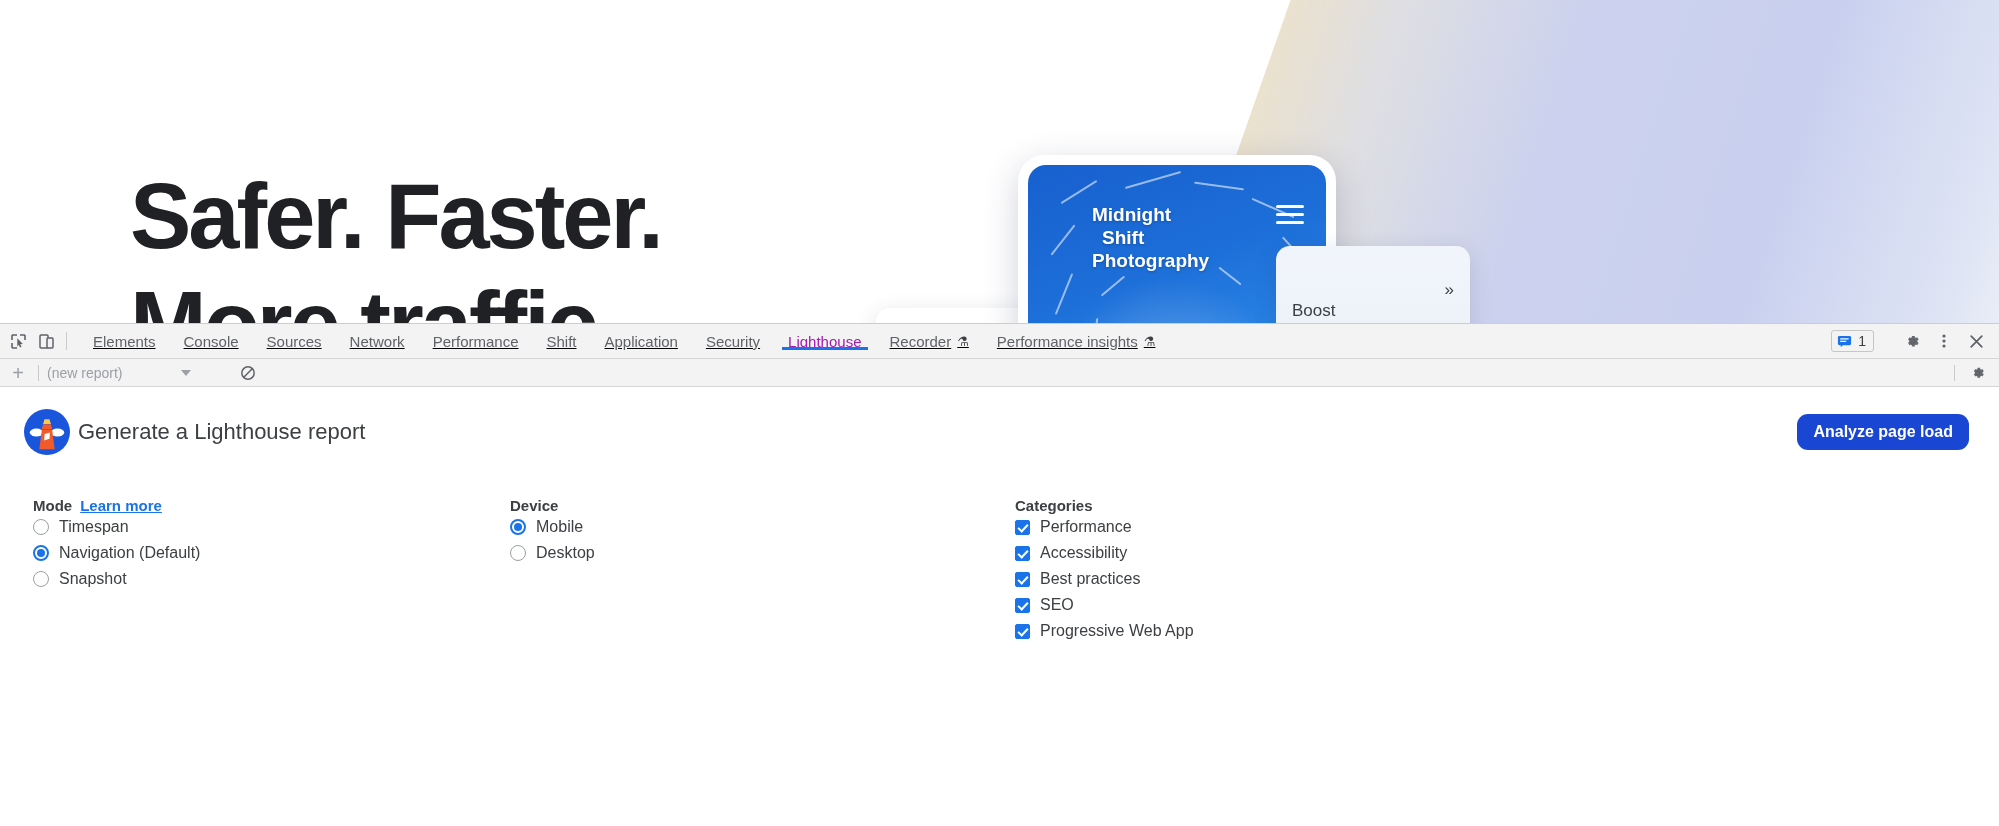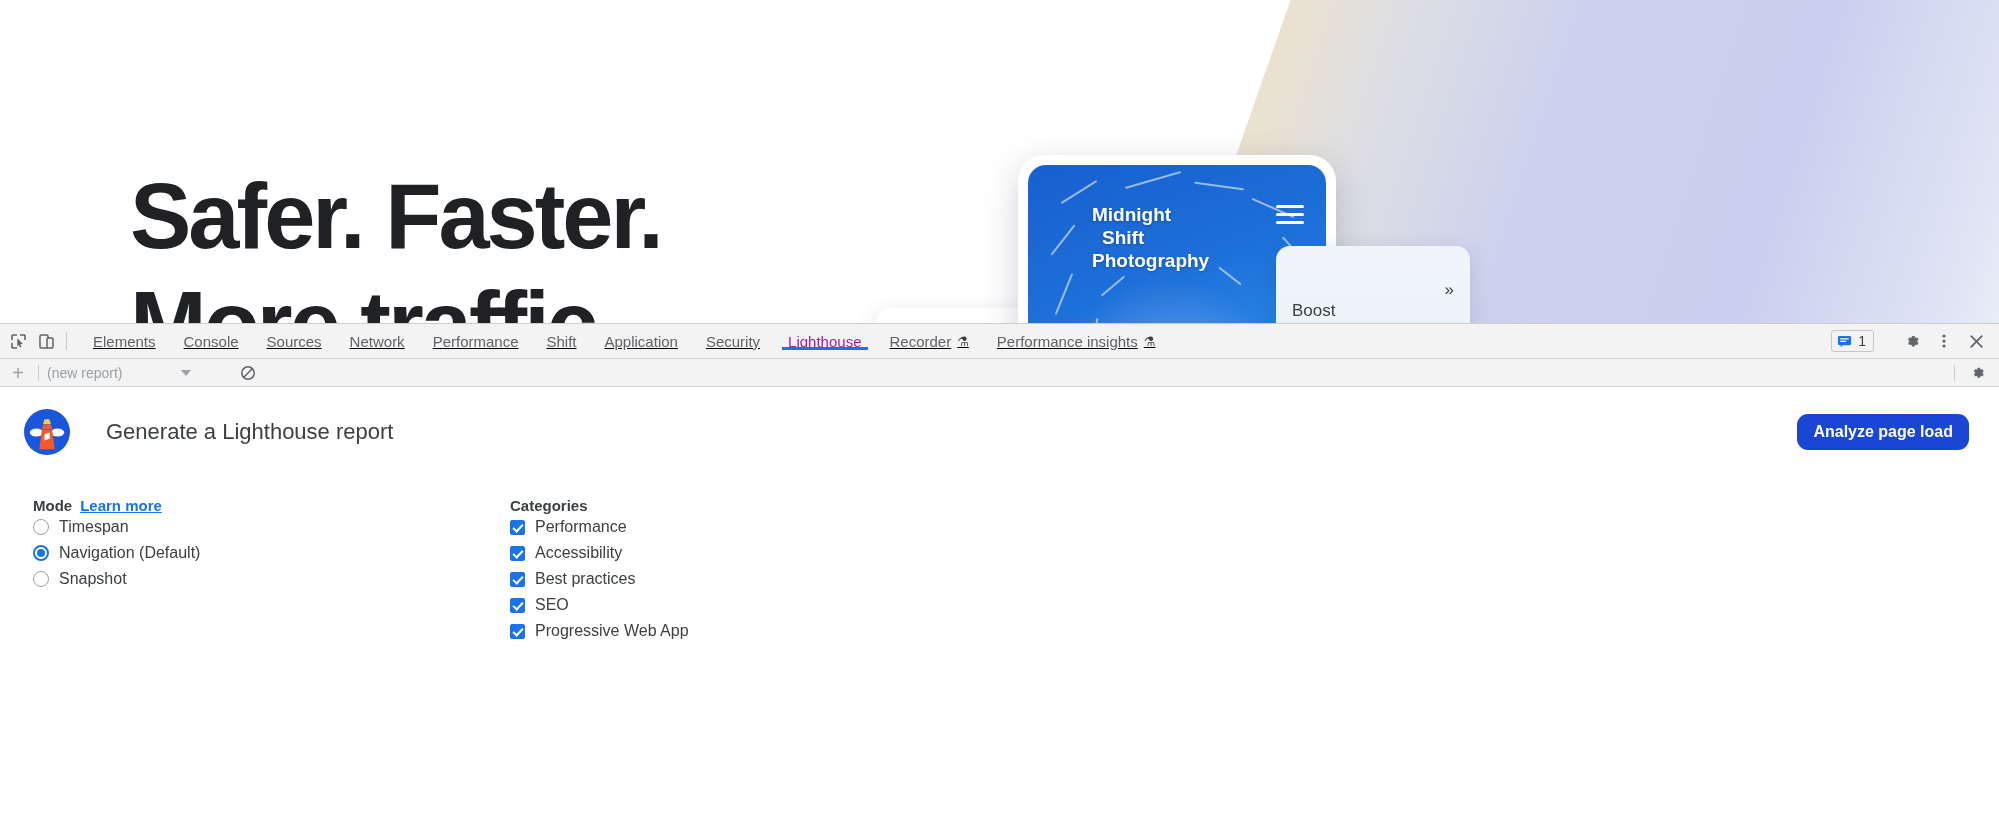--- a/index.html
+++ b/index.html
@@ -286,21 +286,21 @@
   }
   .lh-header {
     display: flex;
     align-items: center;
     padding: 22px 30px 0 24px;
   }
   .lh-logo { width: 46px; height: 46px; flex: 0 0 46px; }
   .lh-title {
     font-size: 22px;
     color: #3c4043;
-    margin-left: 36px;
+    margin-left: 8px;
   }
   .lh-header-spacer { flex: 1; }
   .analyze-btn {
     background: #1a46d4;
     color: #ffffff;
     font-family: "Liberation Sans", sans-serif;
     font-size: 16px;
     font-weight: 700;
     border: none;
     border-radius: 11px;
@@ -583,20 +583,33 @@
           <div class="opt-row">
             <span class="radio checked"></span>
             <span class="opt-label">Navigation (Default)</span>
           </div>
           <div class="opt-row">
             <span class="radio"></span>
             <span class="opt-label">Snapshot</span>
           </div>
         </div>
 
+        <div class="col col-device">
+          <div class="col-head">
+            <span>Device</span>
+          </div>
+          <div class="opt-row">
+            <span class="radio checked"></span>
+            <span class="opt-label">Mobile</span>
+          </div>
+          <div class="opt-row">
+            <span class="radio"></span>
+            <span class="opt-label">Desktop</span>
+          </div>
+        </div>
 
         <div class="col col-cats">
           <div class="col-head">
             <span>Categories</span>
           </div>
           <div class="opt-row">
             <span class="checkbox checked"></span>
             <span class="opt-label">Performance</span>
           </div>
           <div class="opt-row">

